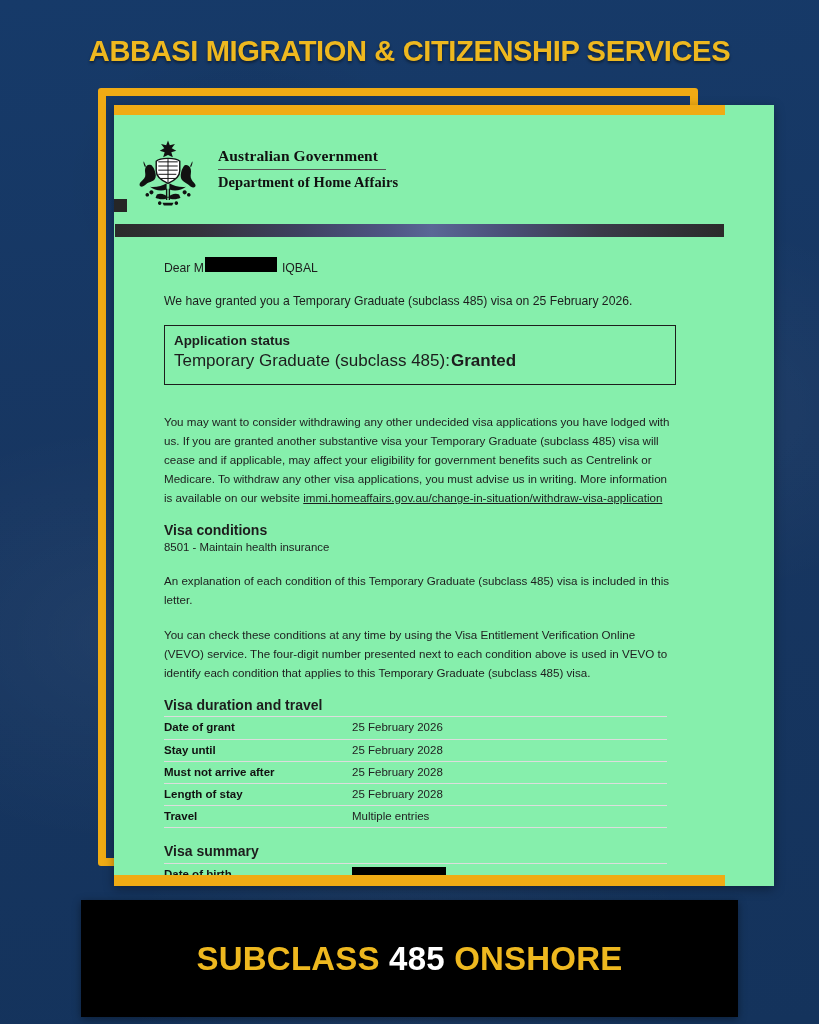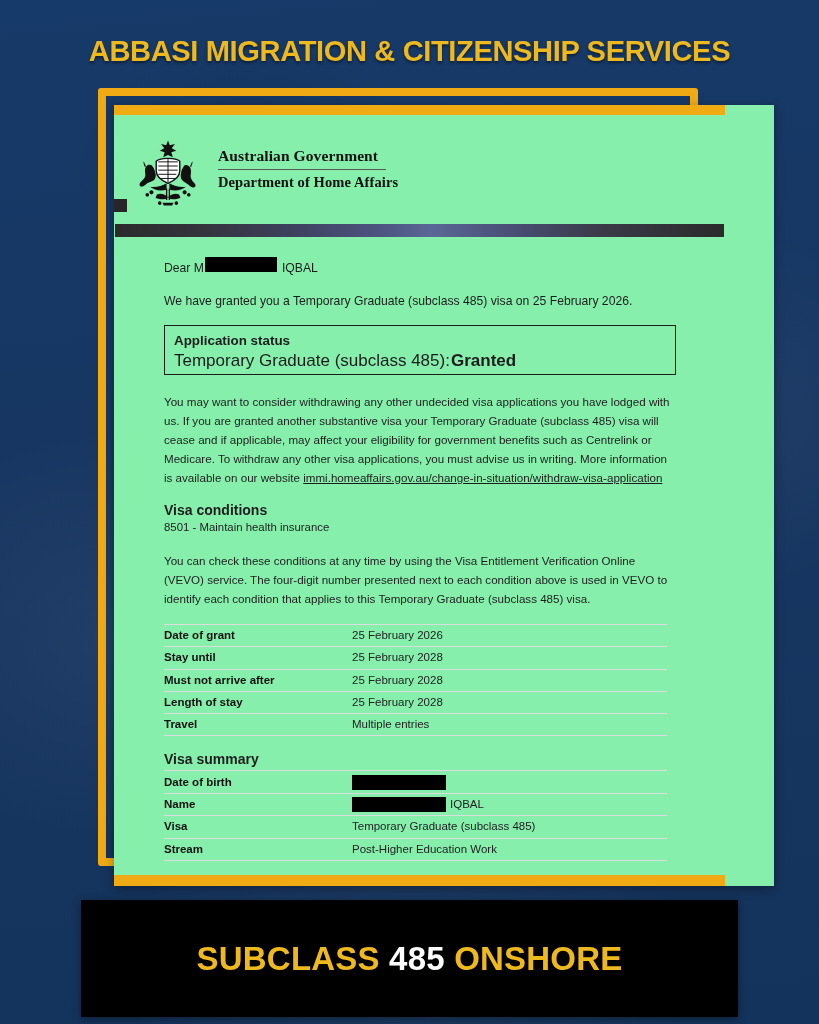--- a/index.html
+++ b/index.html
@@ -173,22 +173,22 @@
   .redact-name-inline { width: 72px; height: 15px; margin: 0 5px 0 1px; }
 
   .granted-line {
     font-size: 12.2px;
     margin-bottom: 16px;
   }
 
   
   .status-box {
     border: 1.5px solid #1d1d1d;
-    padding: 7px 9px 6px 9px;
-    margin-bottom: 17px;
+    padding: 7px 9px 16px 9px;
+    margin-bottom: 27px;
     box-sizing: border-box;
   }
   .status-title {
     font-size: 13.4px;
     font-weight: 700;
     margin-bottom: 4px;
   }
   .status-row {
     display: flex;
     font-size: 17px;
@@ -332,23 +332,25 @@
       </div>
     </div>
 
     <div class="para">
       <span>You may want to consider withdrawing any other undecided visa applications you have lodged with us. If you are granted another substantive visa your Temporary Graduate (subclass 485) visa will cease and if applicable, may affect your eligibility for government benefits such as Centrelink or Medicare. To withdraw any other visa applications, you must advise us in writing. More information is available on our website </span><a class="link" href="#">immi.homeaffairs.gov.au/change-in-situation/withdraw-visa-application</a>
     </div>
 
     <div class="section-title">Visa conditions</div>
     <div class="cond-line">8501 - Maintain health insurance</div>
 
+    <div class="para">An explanation of each condition of this Temporary Graduate (subclass 485) visa is included in this letter.</div>
 
     <div class="para">You can check these conditions at any time by using the Visa Entitlement Verification Online (VEVO) service. The four-digit number presented next to each condition above is used in VEVO to identify each condition that applies to this Temporary Graduate (subclass 485) visa.</div>
 
+    <div class="table-title">Visa duration and travel</div>
     <table class="dtable">
       <tbody>
         <tr>
           <td class="k">Date of grant</td>
           <td class="v">25 February 2026</td>
         </tr>
         <tr>
           <td class="k">Stay until</td>
           <td class="v">25 February 2028</td>
         </tr>

